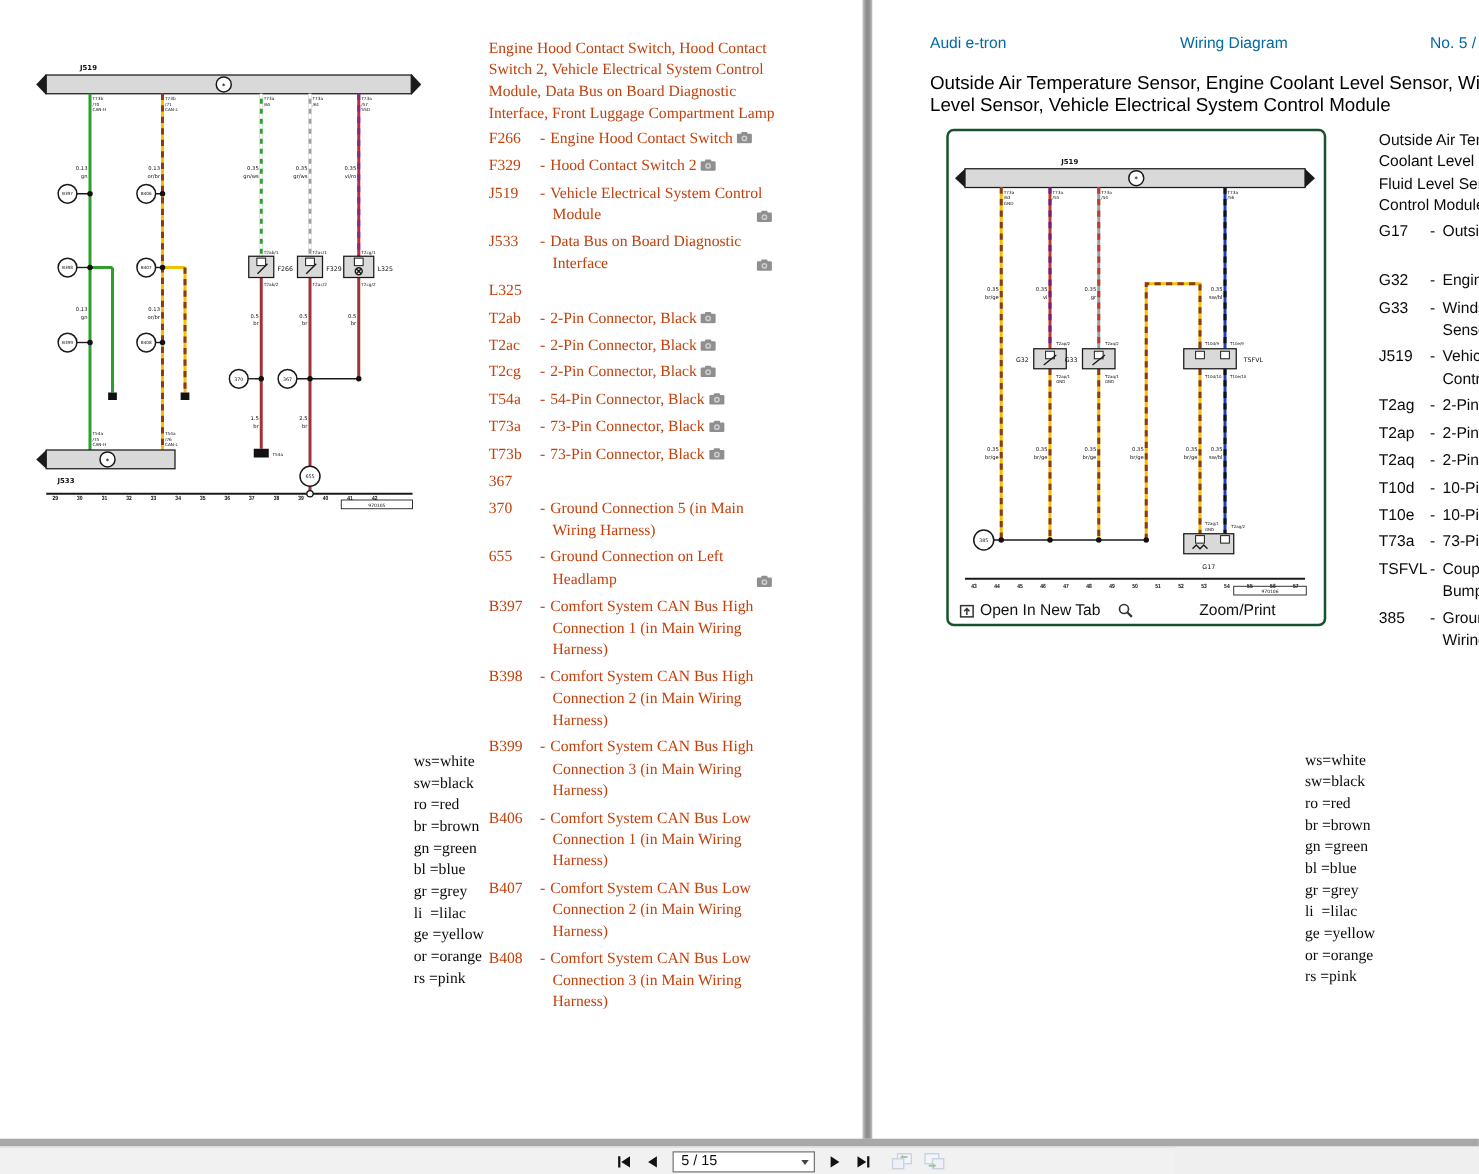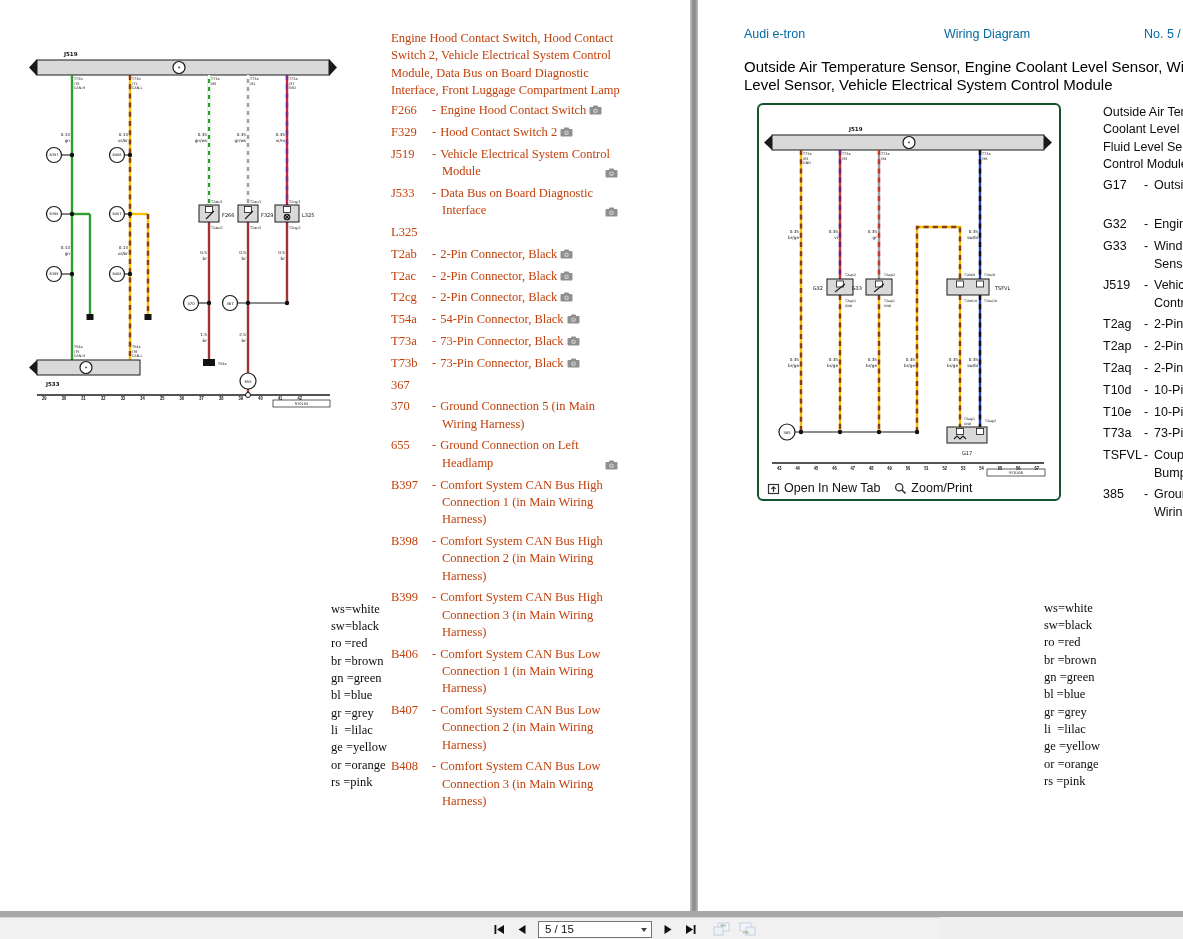--- a/index.html
+++ b/index.html
@@ -32,21 +32,21 @@
   .dash{margin-right:4px;}
   .cam{display:inline-block;margin-left:3px;vertical-align:-1px;line-height:0;}
   .cam-abs{position:absolute;right:6px;bottom:2px;line-height:0;}
 
   
   .doc-hdr{position:absolute;top:27px;font-size:12.5px;color:#0369a1;white-space:nowrap;}
   .title{position:absolute;left:46px;top:58px;font-size:15px;line-height:17.5px;color:#000;white-space:nowrap;}
   .diagram-box{position:absolute;left:46px;top:103px;width:300px;height:394px;border:2px solid #14532d;border-radius:6px;box-sizing:content-box;margin-left:13px;}
   .links-row{position:absolute;left:8px;bottom:4px;display:flex;align-items:center;font-size:12.5px;color:#111;white-space:nowrap;}
   .link{display:inline-flex;align-items:center;cursor:pointer;}
-  .link + .link{margin-left:14px;}
+  .link + .link{margin-left:14px;gap:48px;}
   .link svg{margin-right:4px;}
   .r-comp{position:absolute;left:405px;top:104px;width:220px;font-size:12.5px;line-height:17.3px;color:#0c0c0c;}
   .r-hdr div{white-space:nowrap;}
   .r-hdr{margin-bottom:4px;}
   .ri{display:flex;margin-bottom:4.5px;}
   .ri-code{width:41px;flex:none;}
   .ri-desc .fl{display:flex;}
   .ri-desc .fl .dash{width:10px;margin:0;flex:none;}
   .ri-desc .cl2{margin-left:10px;white-space:nowrap;}
   .ri-desc .fl span:last-child{white-space:nowrap;}

